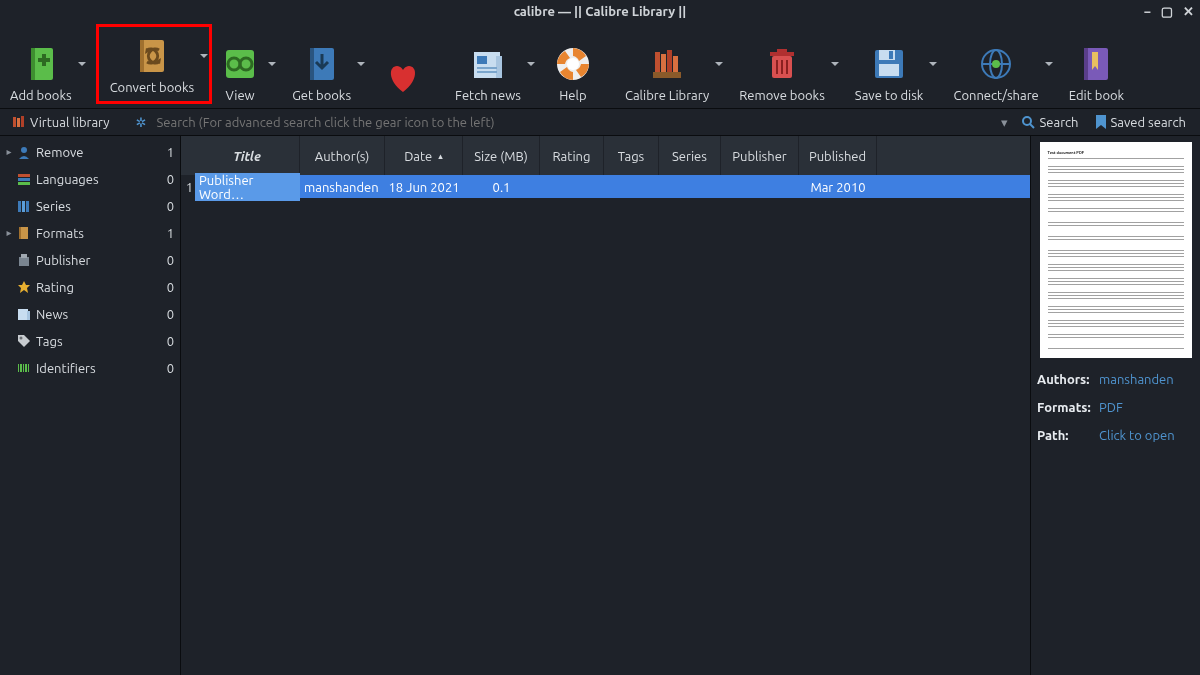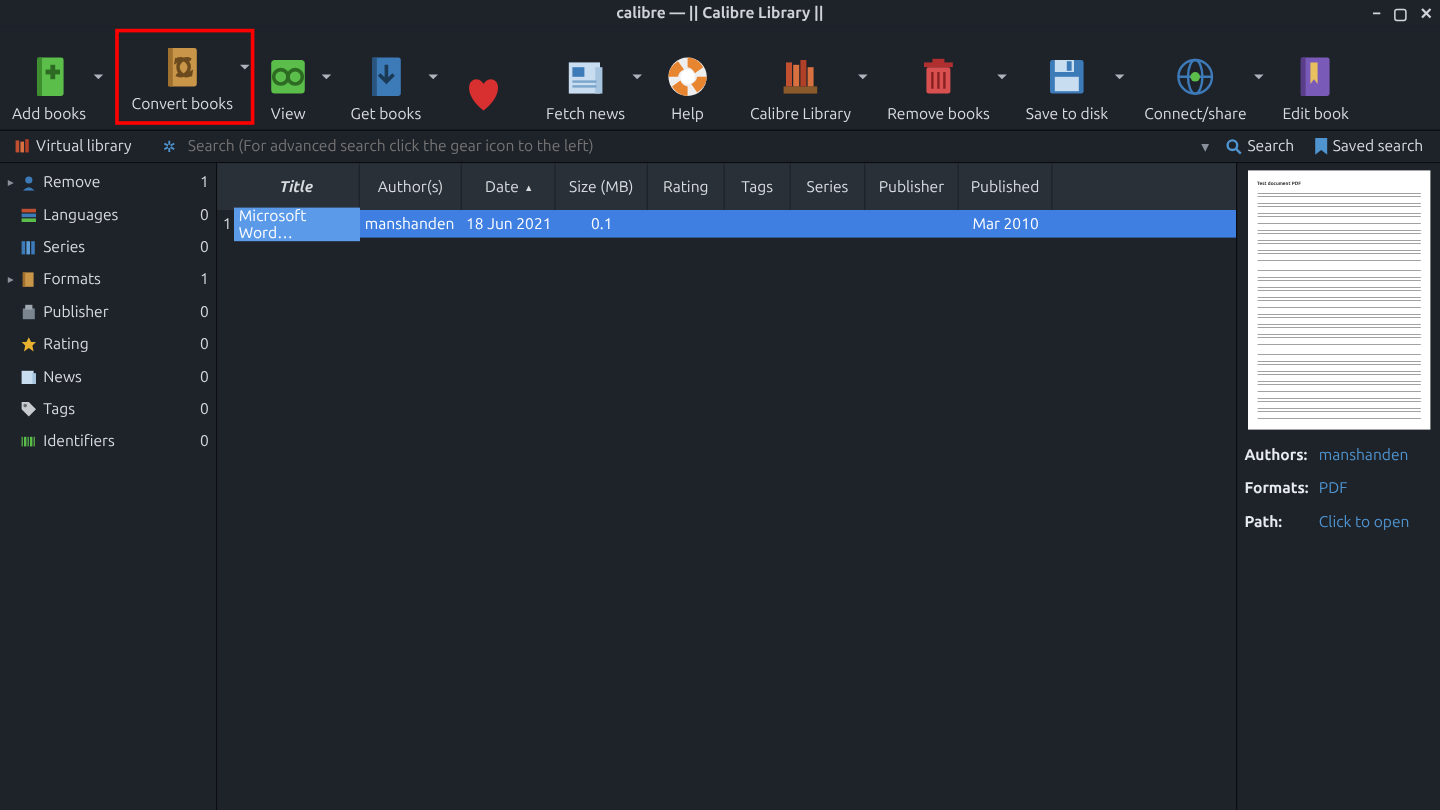--- a/index.html
+++ b/index.html
@@ -392,21 +392,21 @@
       <div class="th" style="width:64px">Rating</div>
       <div class="th" style="width:55px">Tags</div>
       <div class="th" style="width:62px">Series</div>
       <div class="th" style="width:78px">Publisher</div>
       <div class="th" style="width:78px">Published</div>
     </div>
     <div class="tablearea">
       <div class="trow selected" style="top:0">
         <div class="rownum">1</div>
         <div class="cells">
-          <div class="td" style="width:105px;text-align:left;padding-left:4px;background:#5a9ae8">Microsoft Word…</div>
+          <div class="td" style="width:105px;text-align:left;padding-left:4px;background:#5a9ae8">Publisher Word…</div>
           <div class="td" style="width:85px;text-align:left;padding-left:4px">manshanden</div>
           <div class="td" style="width:78px">18 Jun 2021</div>
           <div class="td" style="width:77px">0.1</div>
           <div class="td" style="width:64px"></div>
           <div class="td" style="width:55px"></div>
           <div class="td" style="width:62px"></div>
           <div class="td" style="width:78px"></div>
           <div class="td" style="width:78px">Mar 2010</div>
         </div>
       </div>

